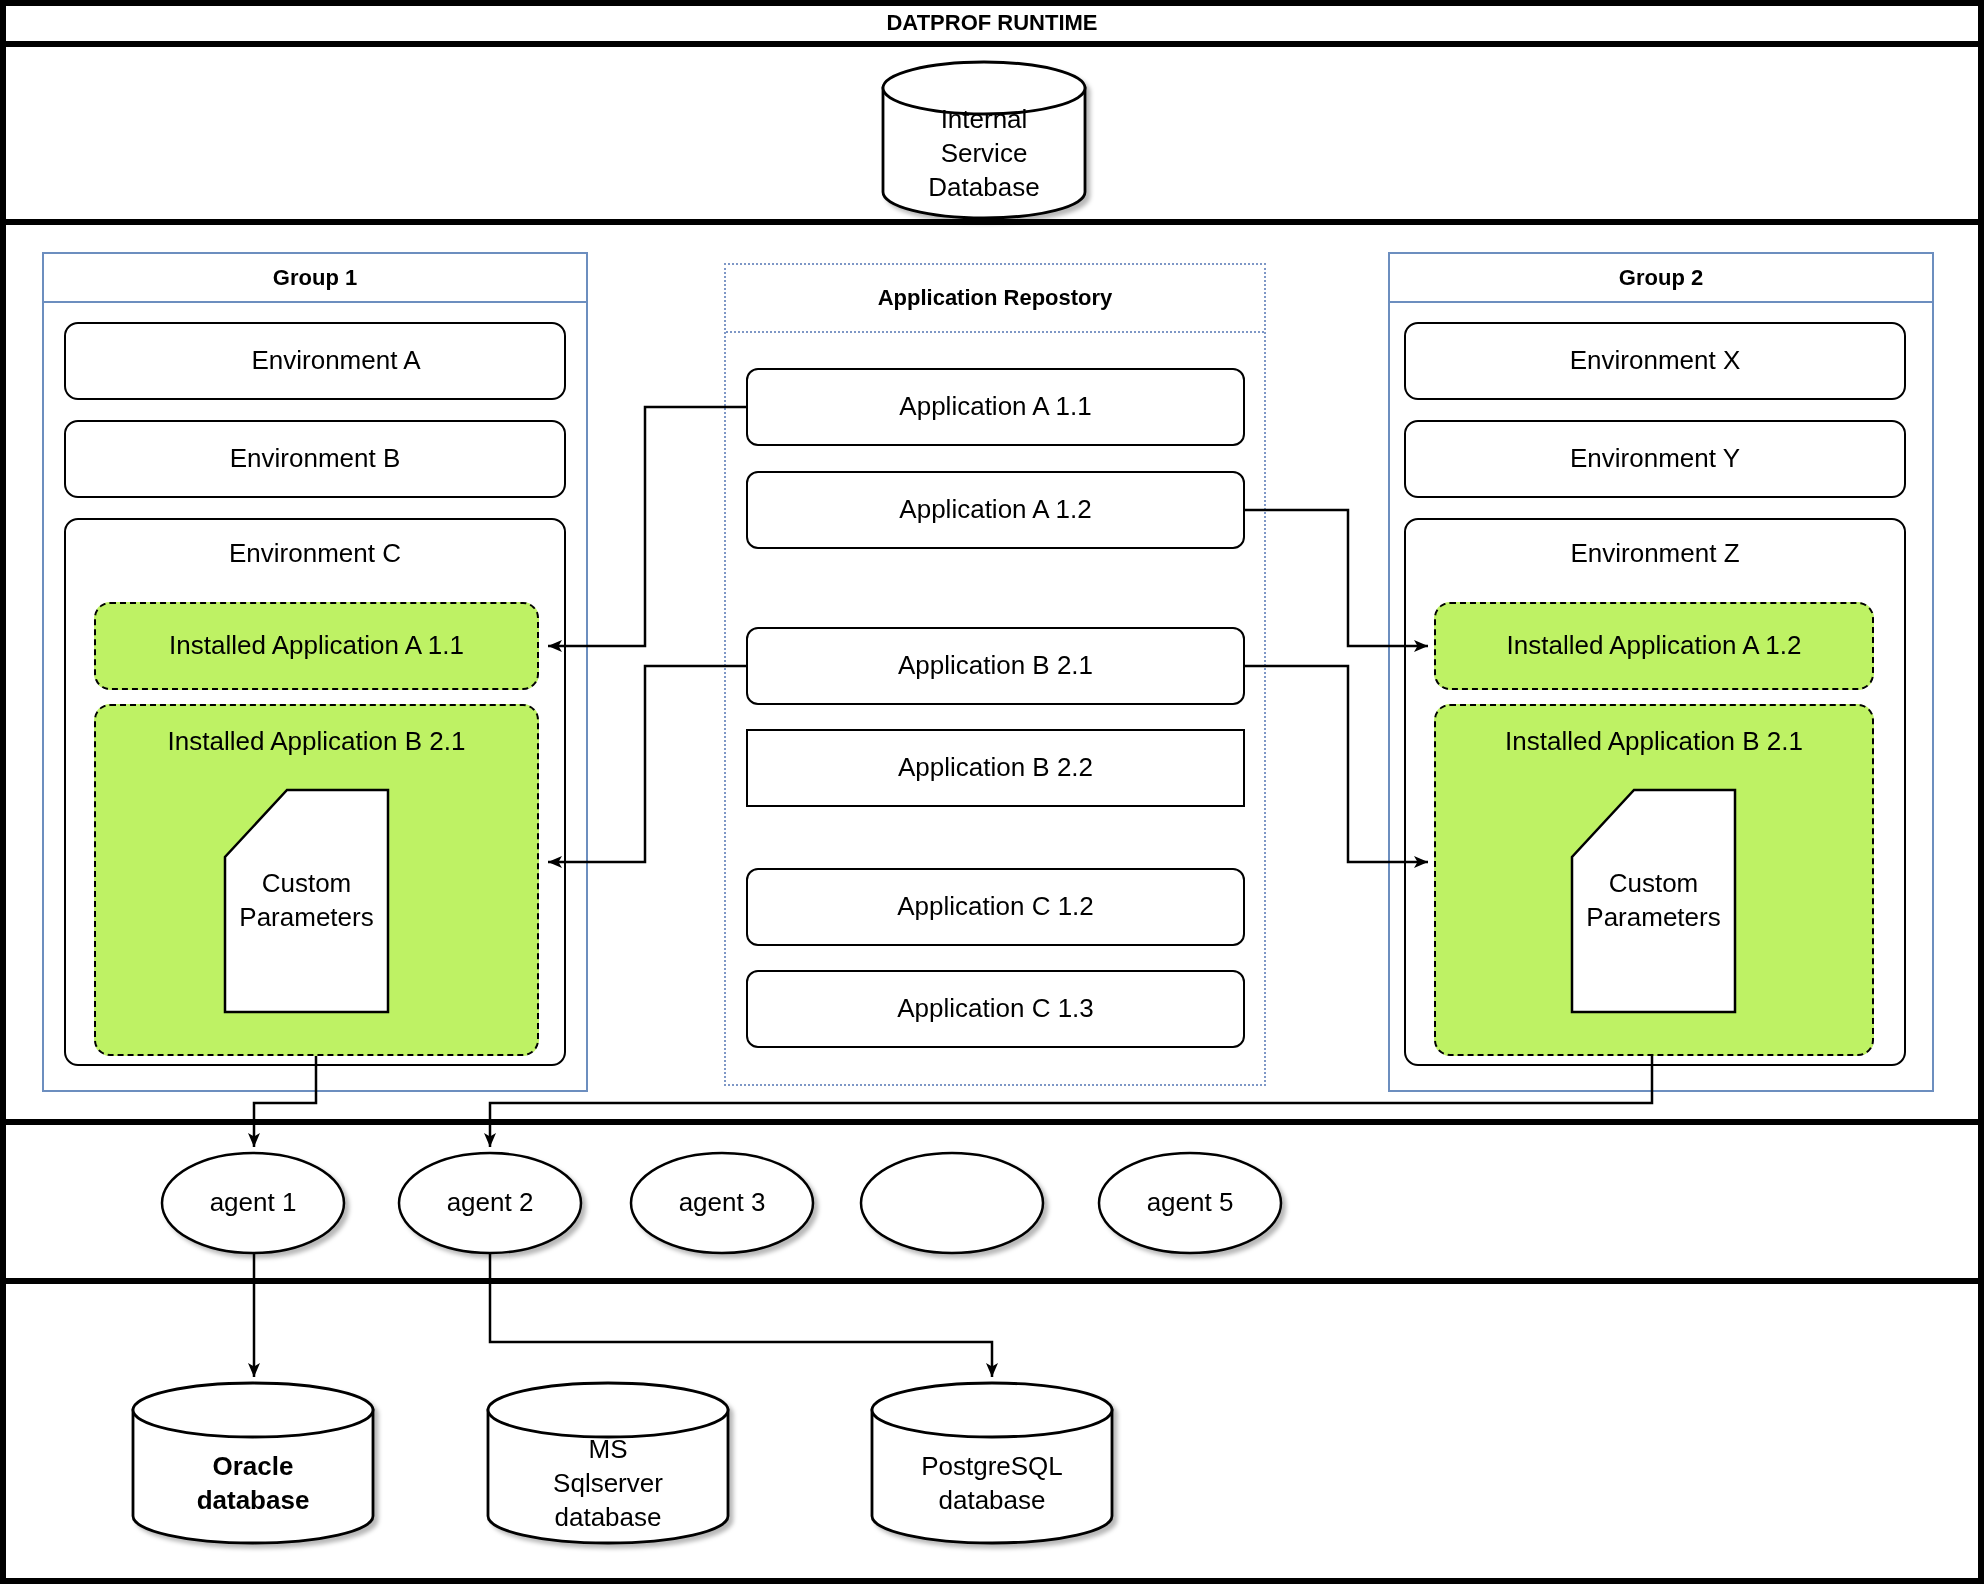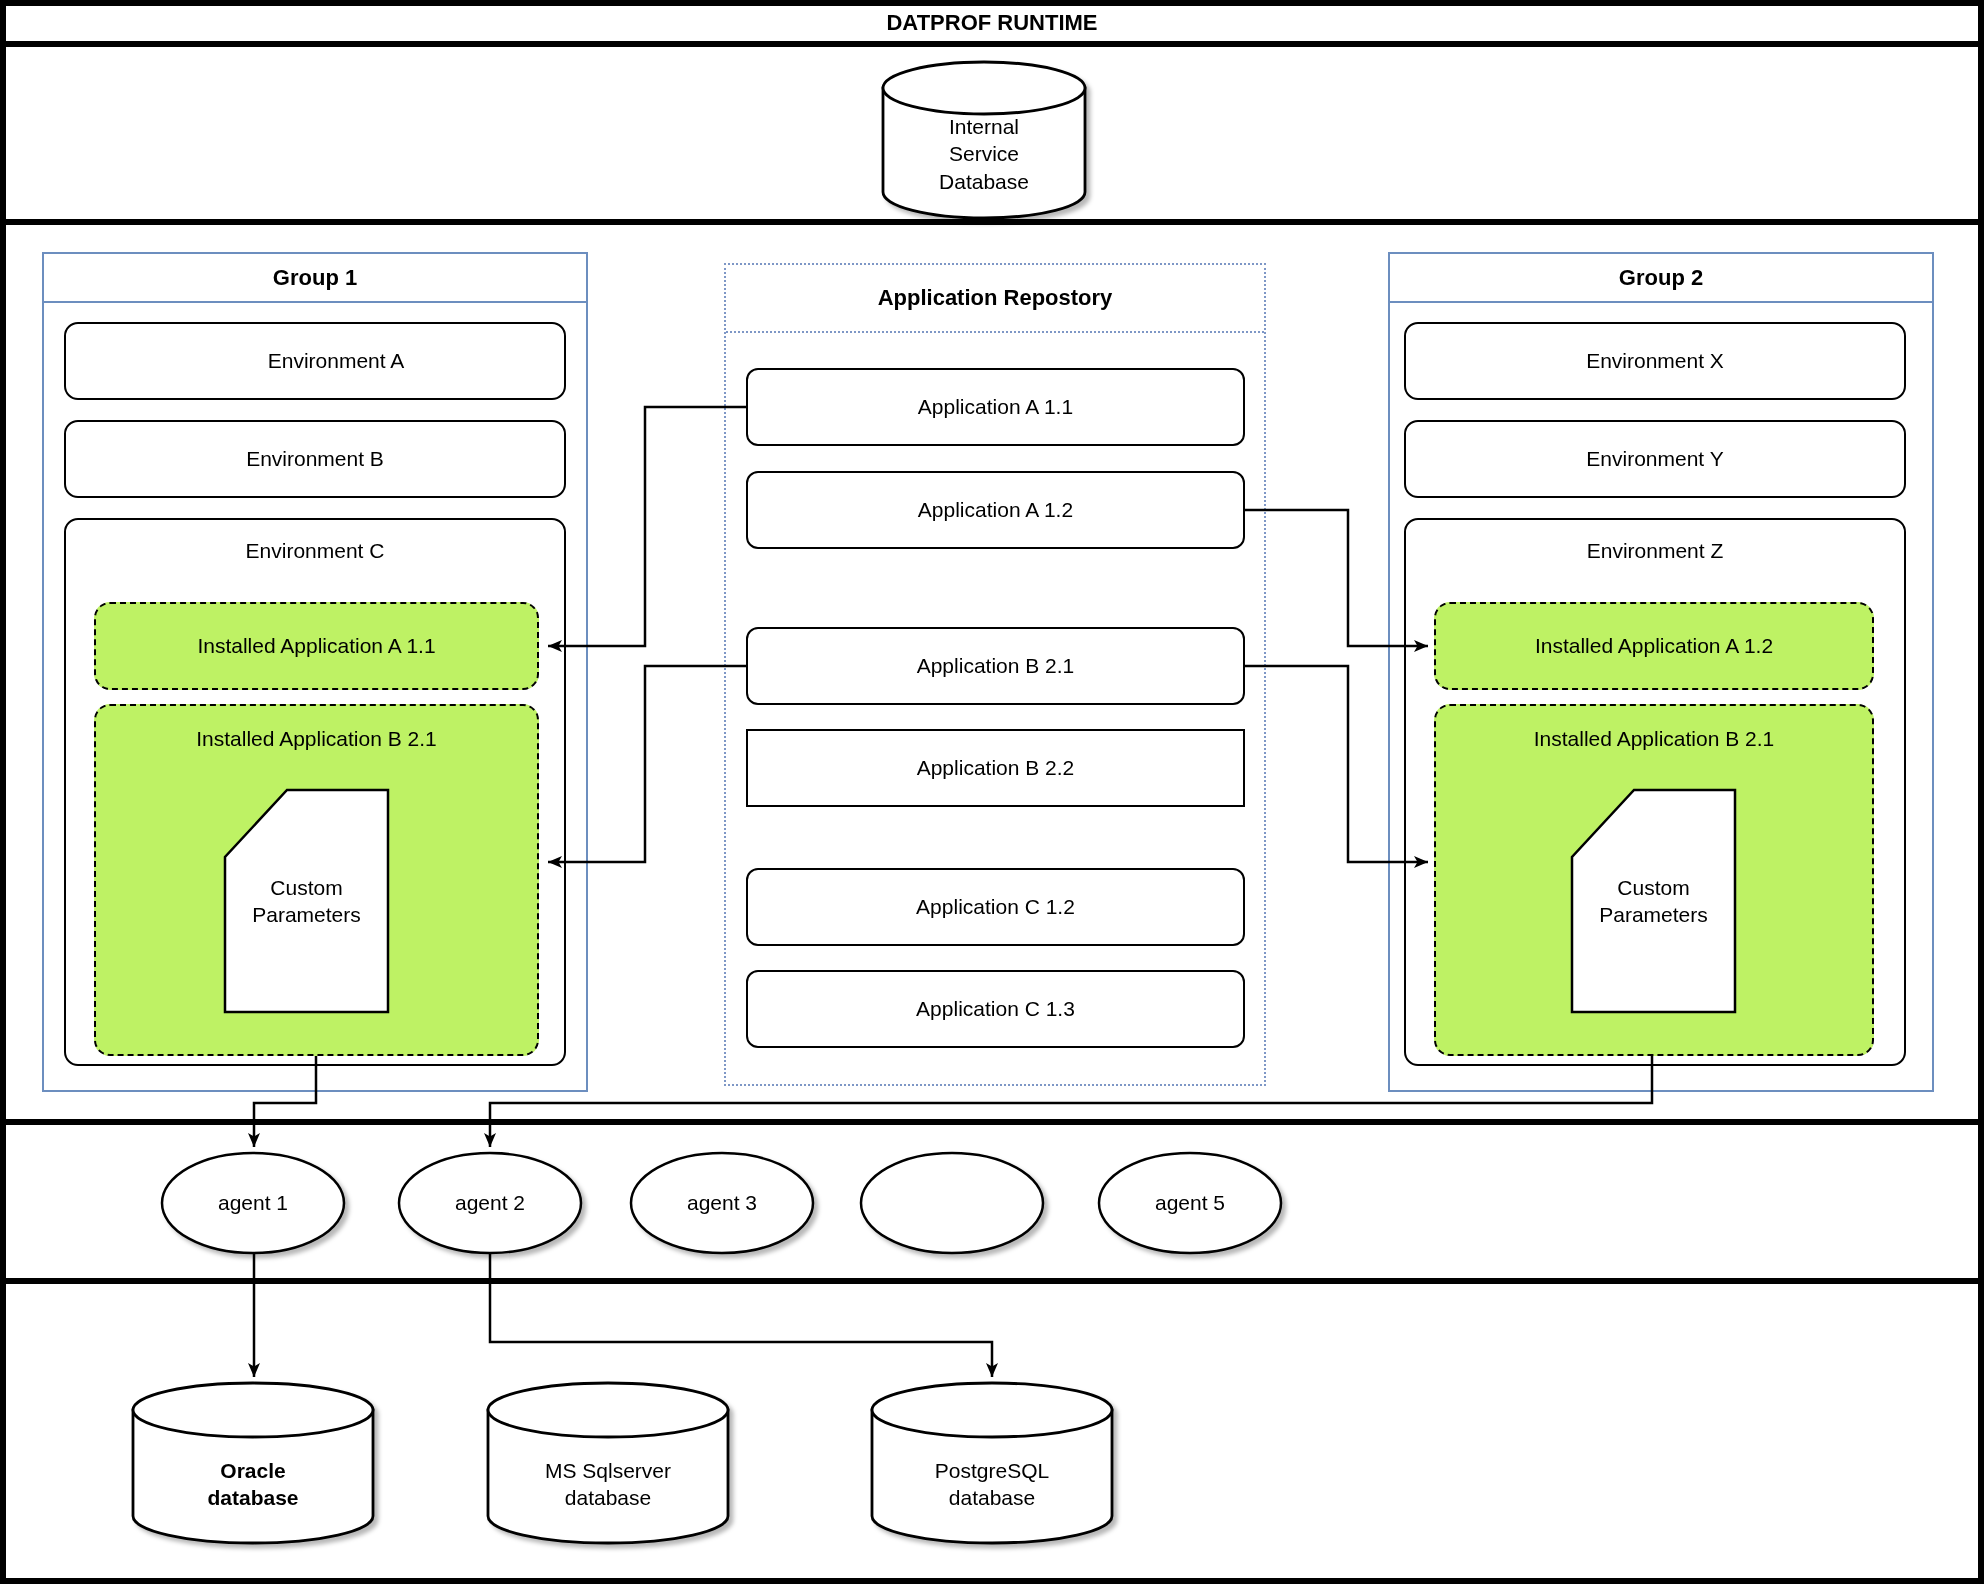--- a/index.html
+++ b/index.html
@@ -5,21 +5,21 @@
   html,body{margin:0;padding:0;background:#fff;}
   .canvas{
     position:relative;width:1984px;height:1584px;background:#ffffff;overflow:hidden;
     font-family:"Liberation Sans","DejaVu Sans",sans-serif;color:#000;
   }
   .frame{position:absolute;inset:0;border:6px solid #000;z-index:10;pointer-events:none;}
   .hline{position:absolute;left:0;width:1984px;height:6px;background:#000;z-index:4;}
   .abs{position:absolute;box-sizing:border-box;}
   .center{display:flex;align-items:center;justify-content:center;text-align:center;}
   .toplabel{display:flex;justify-content:center;align-items:flex-start;text-align:center;}
-  .lbl{font-size:21px;line-height:1.3;}
+  .lbl{font-size:26px;line-height:1.3;}
   .hdr{font-size:22px;font-weight:bold;}
   .diagram-title{position:absolute;left:0;top:6px;width:1984px;height:34px;z-index:3;
     display:flex;align-items:center;justify-content:center;font-size:22px;font-weight:bold;}
   .groupbox{border:2px solid var(--group-border,#6c8ebf);background:#fff;z-index:1;}
   .grouphdr{border-bottom:2px solid var(--group-border,#6c8ebf);}
   .repobox{border:2px dotted var(--repository-border,#7e97c6);background:#fff;z-index:1;}
   .repohdr{border-bottom:2px dotted var(--repository-border,#7e97c6);}
   .roundbox{border:2.5px solid #000;border-radius:14px;background:#fff;z-index:2;}
   .dashbox{border:2.5px dashed #000;border-radius:16px;background:#bef264;z-index:2;}
   .overlay-svg{position:absolute;inset:0;z-index:5;pointer-events:none;}

